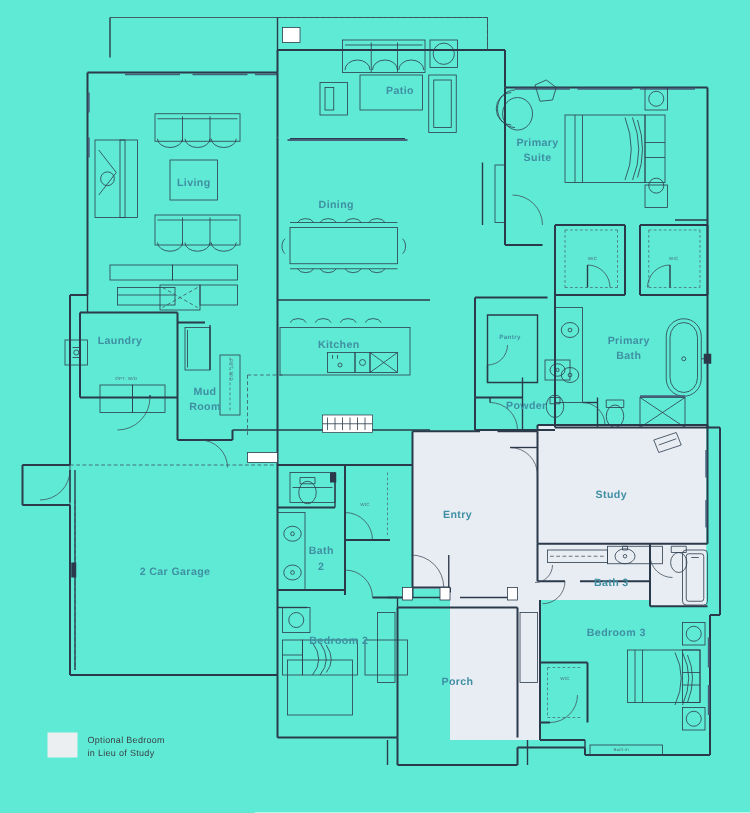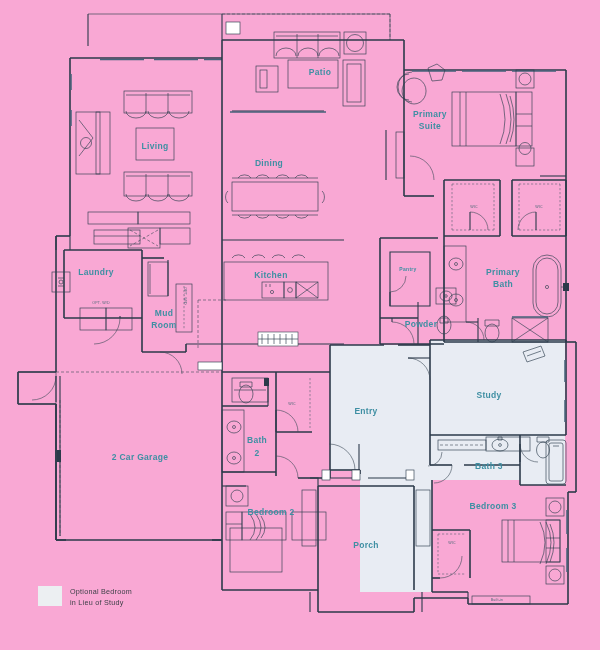--- a/index.html
+++ b/index.html
@@ -1,17 +1,17 @@
 <!DOCTYPE html>
 <html><head>
 <meta charset="utf-8">
 <style>
   html,body{margin:0;padding:0;background:#ffffff;}
   body{width:600px;height:650px;font-family:"Liberation Sans", sans-serif;overflow:hidden;}
-  #plan{position:relative;width:600px;height:650px;background:#f9a8d4;}
+  #plan{position:relative;width:600px;height:650px;background:#5eead4;}
   svg{display:block;}
   .lbl{font-family:"Liberation Sans", sans-serif;fill:#3f8fa3;font-weight:bold;letter-spacing:.3px;}
   .lbl-big{font-size:8.5px;}
   .lbl-sm{font-size:5px;}
   .lbl-xs{font-size:3.6px;fill:#4d6a78;font-weight:normal;letter-spacing:.2px;}
   .legend-txt{font-family:"Liberation Sans", sans-serif;font-size:7.2px;fill:#3b3f46;letter-spacing:.25px;}
   .w-hvy{fill:none;stroke:#2b3a4a;stroke-width:1.6;}
   .w-med{fill:none;stroke:#2b3a4a;stroke-width:1.1;}
   .w-thin{fill:none;stroke:#3c4a58;stroke-width:0.7;}
   .fx{fill:none;stroke:#2f3f4f;stroke-width:0.65;}

